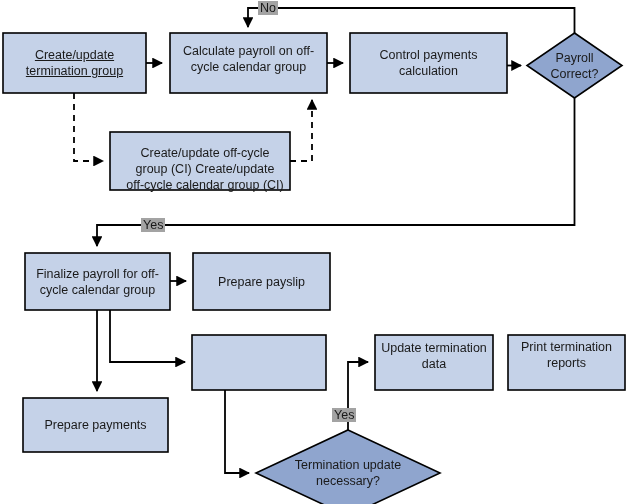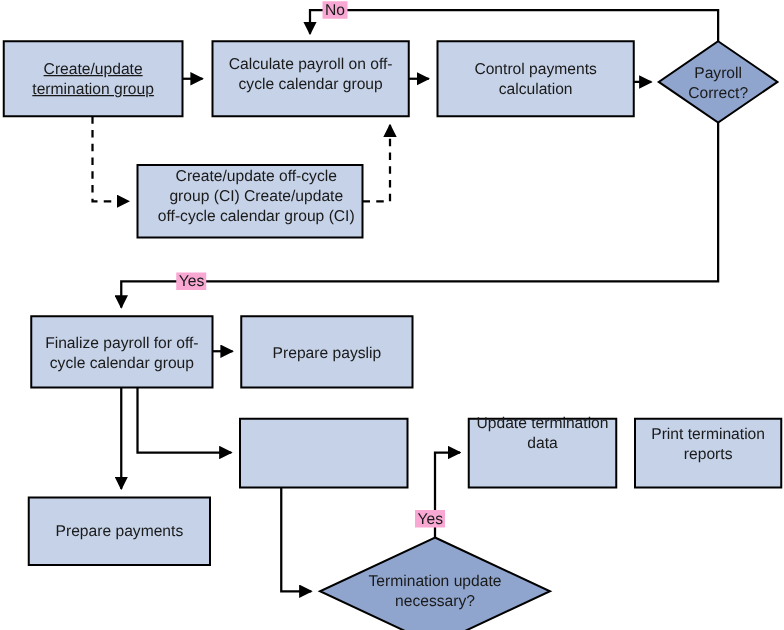--- a/index.html
+++ b/index.html
@@ -35,21 +35,21 @@
     color: #1a1a1a;
     pointer-events: none;
     box-sizing: border-box;
     padding: 0 5px;
   }
   .edge-label {
     position: absolute;
     font-size: 12.5px;
     line-height: 14px;
     color: #1a1a1a;
-    background: #f9a8d4;
+    background: #a3a3a3;
     padding: 0 2px;
     white-space: nowrap;
   }
 </style>
 </head>
 <body>
 
 <div id="canvas">
 
   <svg id="flow-svg" viewBox="0 0 627 504" xmlns="http://www.w3.org/2000/svg">
@@ -98,30 +98,30 @@
   </div>
   <div class="node-label" style="left:170px; top:33px; width:157px; height:52px;">
     <span>Calculate payroll on off-cycle calendar group</span>
   </div>
   <div class="node-label" style="left:350px; top:33px; width:157px; height:60px;">
     <span>Control payments calculation</span>
   </div>
   <div class="node-label" style="left:533px; top:33px; width:83px; height:65px;text-align:center;">
     <span>Payroll Correct?</span>
   </div>
-  <div class="node-label" style="left:110px; top:128px; width:180px; height:58px;padding-left:15px;">
+  <div class="node-label" style="left:110px; top:140px; width:180px; height:58px;padding-left:15px;">
     <span>Create/update off-cycle group (CI) Create/update off-cycle calendar group (CI)</span>
   </div>
   <div class="node-label" style="left:25px; top:253px; width:145px; height:57px;text-align:center;">
     <span>Finalize payroll for off-cycle calendar group</span>
   </div>
   <div class="node-label" style="left:193px; top:253px; width:137px; height:57px;">
     <span>Prepare payslip</span>
   </div>
-  <div class="node-label" style="left:375px; top:318px; width:118px; height:55px;">
+  <div class="node-label" style="left:375px; top:328px; width:118px; height:55px;">
     <span>Update termination data</span>
   </div>
   <div class="node-label" style="left:508px; top:335px; width:117px; height:39px;">
     <span>Print termination reports</span>
   </div>
   <div class="node-label" style="left:23px; top:398px; width:145px; height:54px;border-radius:23px;">
     <span>Prepare payments</span>
   </div>
   <div class="node-label" style="left:266px; top:440px; width:164px; height:66px;">
     <span>Termination update necessary?</span>

